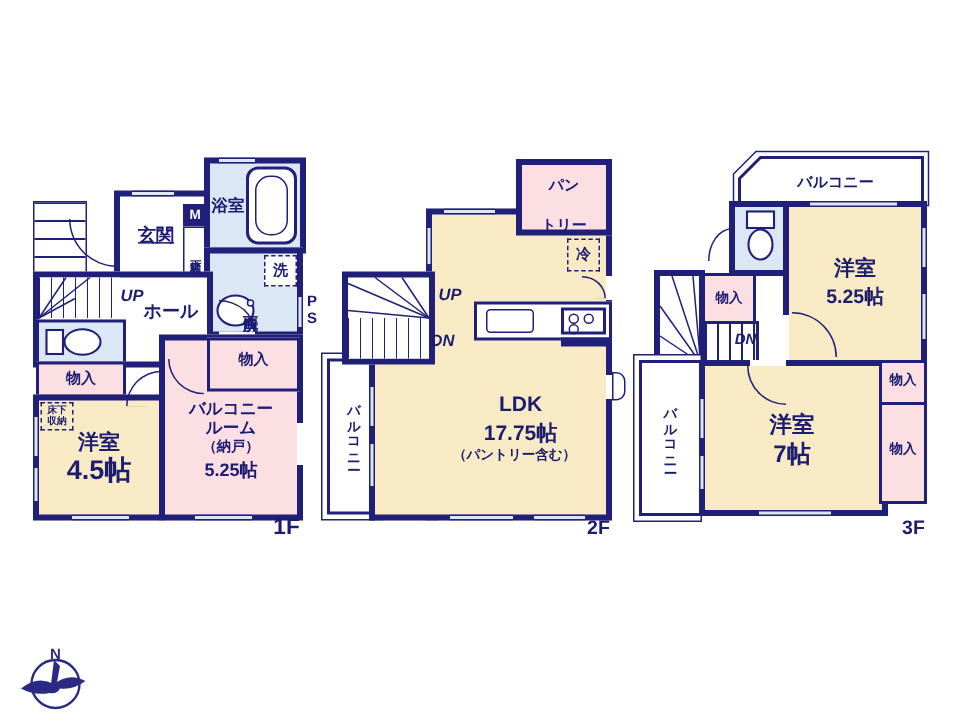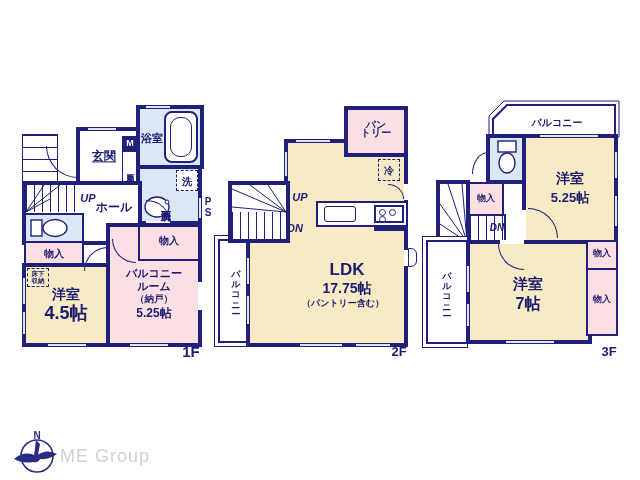--- a/index.html
+++ b/index.html
@@ -151,26 +151,26 @@
     <div class="win winv" style="left:246px;top:258px;width:4px;height:26px;"></div>
     <div class="win winv" style="left:246px;top:296px;width:4px;height:28px;"></div>
     <div class="win winh" style="left:300px;top:343px;width:42px;height:4px;"></div>
     <div class="win winh" style="left:356px;top:343px;width:34px;height:4px;"></div>
     <div class="gap" style="left:404px;top:184px;width:4px;height:16px;"></div>
     <div class="arc" style="left:388px;top:184px;width:16px;height:15px;border-top:1.2px solid #20207a;border-right:1.2px solid #20207a;border-top-right-radius:100%;"></div>
     <div class="gap" style="left:404px;top:250px;width:4px;height:16px;"></div>
     <div class="fix r1" style="left:408px;top:248px;width:9px;height:19px;border-width:1.2px;border-radius:0 6px 6px 0;"></div>
 
     <div class="lbl" style="left:376px;top:124px;font-size:10px;">パン</div>
-    <div class="lbl" style="left:376px;top:132px;font-size:10px;">トリー</div>
+    <div class="lbl" style="left:376px;top:151px;font-size:10px;">トリー</div>
     <div class="lbl" style="left:389px;top:170px;font-size:10px;">冷</div>
     <div class="lbl it" style="left:300px;top:197px;font-size:11px;">UP</div>
     <div class="lbl it" style="left:295px;top:228px;font-size:11px;">DN</div>
     <div class="lbl v" style="left:235px;top:286px;font-size:9px;">バルコニー</div>
-    <div class="lbl" style="left:347px;top:270px;font-size:17px;">LDK</div>
+    <div class="lbl" style="left:347px;top:270px;font-size:14px;">LDK</div>
     <div class="lbl" style="left:347px;top:289px;font-size:14px;">17.75帖</div>
     <div class="lbl" style="left:343px;top:304px;font-size:9px;">（パントリー含む）</div>
     <div class="lbl" style="left:399px;top:352px;font-size:13px;">2F</div>
   </div>
 
   <div class="layer">
 
     <svg style="left:488px;top:100px;" width="134" height="38">
       <polygon points="16,1 131,1 131,37 1,37 1,16" fill="#fff" stroke="#20207a" stroke-width="1"></polygon>
       <polygon points="19,5 127,5 127,37 5,37 5,19" fill="#fff" stroke="#20207a" stroke-width="2"></polygon>
@@ -224,15 +224,14 @@
     <div class="lbl" style="left:602px;top:300px;font-size:9px;">物入</div>
     <div class="lbl" style="left:609px;top:352px;font-size:13px;">3F</div>
   </div>
 
   <svg style="left:12px;top:426px;" width="46" height="50">
     <circle cx="25" cy="30" r="16" fill="none" stroke="#2a2a85" stroke-width="1.6"></circle>
     <text x="25" y="13" text-anchor="middle" font-size="10" font-weight="bold" fill="#2a2a85" font-family="Liberation Sans, sans-serif">N</text>
     <polygon points="24,14 28,18 25,34 22,30" fill="#2a2a85"></polygon>
     <path d="M2 33 Q13 24 24 30 Q34 22 45 28 Q37 34 28 33 Q26 37 21 36 Q11 38 2 33 Z" fill="#2a2a85"></path>
   </svg>
-  <div style="position:absolute;left:60px;top:446px;font-size:18px;color:#d2d2d2;letter-spacing:1px;font-family:'Liberation Sans',sans-serif;">ME Group</div>
 
 </div>
 
 </body></html>

